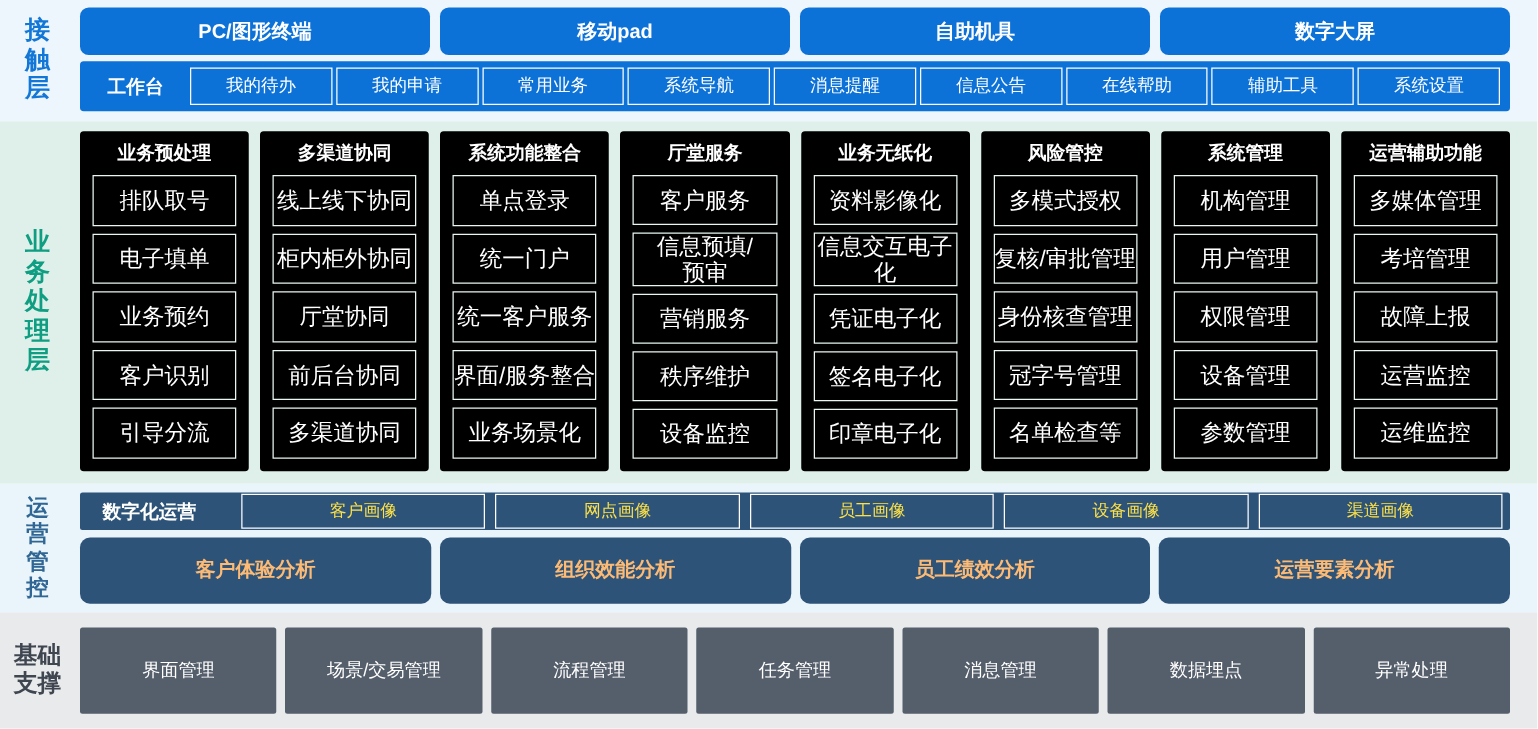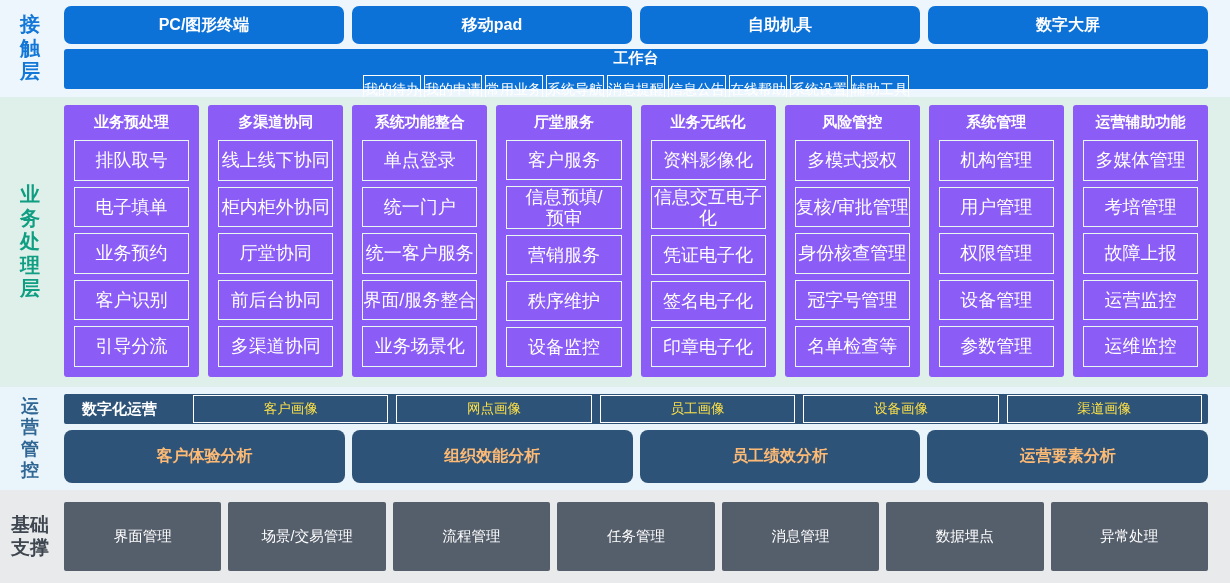--- a/index.html
+++ b/index.html
@@ -30,39 +30,39 @@
   .l1 .band-label{color:#1277d6;font-size:20px;}
   .l1 .band-body{padding:6px 22px 0 4px;gap:5px;}
   .l1-row1{display:flex;gap:8px;height:38px;}
   .l1-top{
     flex:1;background:#0d72d8;border-radius:7px;
     display:flex;align-items:center;justify-content:center;
     color:#fff;font-size:16px;font-weight:bold;
   }
   .l1-row2{
     height:40px;background:#0d72d8;border-radius:3px;
-    display:flex;align-items:center;padding:0 8px;gap:7px;flex-direction:column;
+    display:flex;align-items:center;padding:0 8px;gap:7px;
   }
   .l1-work{
     color:#fff;font-size:15px;font-weight:bold;
     padding:0 14px;white-space:nowrap;
   }
   .l1-chip{
     flex:1;height:28px;border:1px solid #ffffff;
     display:flex;align-items:center;justify-content:center;
     color:#fff;font-size:14px;white-space:nowrap;
   }
 
   
   .l2{height:290px;background:#dff0ea;}
   .l2 .band-label{color:#0f9e82;font-size:20px;}
   .l2 .band-body{padding:8px 22px 10px 4px;}
   .l2-cols{display:flex;gap:9px;height:100%;}
   .l2-col{
-    flex:1;background:#8b5cf6;border-radius:3px;
+    flex:1;background:#000000;border-radius:3px;
     display:flex;flex-direction:column;align-items:stretch;
     padding:8px 10px 10px 10px;box-sizing:border-box;gap:6px;
   }
   .l2-col-title{
     color:#fff;font-size:15px;font-weight:bold;text-align:center;
     margin-bottom:2px;white-space:nowrap;
   }
   .l2-item{
     flex:1;border:1px solid #e9f7f3;
     display:flex;align-items:center;justify-content:center;
@@ -129,22 +129,22 @@
       <div class="l1-row2">
         <div class="l1-work">工作台</div>
         <div style="flex:1;display:flex;gap:3px;" id="l1-chips">
             <div class="l1-chip">我的待办</div>
             <div class="l1-chip">我的申请</div>
             <div class="l1-chip">常用业务</div>
             <div class="l1-chip">系统导航</div>
             <div class="l1-chip">消息提醒</div>
             <div class="l1-chip">信息公告</div>
             <div class="l1-chip">在线帮助</div>
+            <div class="l1-chip">辅助工具</div>
             <div class="l1-chip">系统设置</div>
-            <div class="l1-chip">辅助工具</div>
           </div>
       </div>
     </div>
   </section>
 
   <section class="band l2">
     <div class="band-label">
       <div class="vlabel" id="l2-label">
           <span>业</span>
           <span>务</span>

